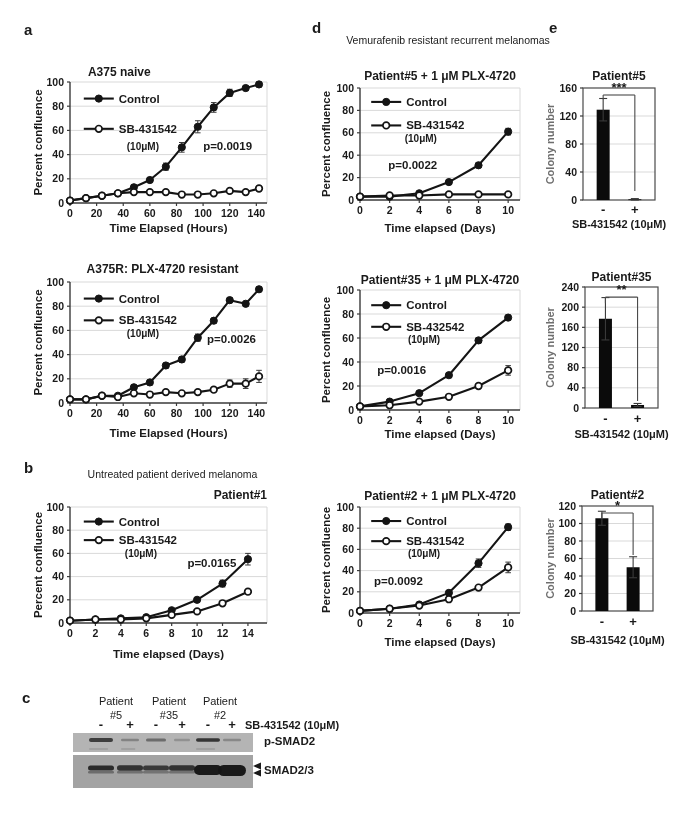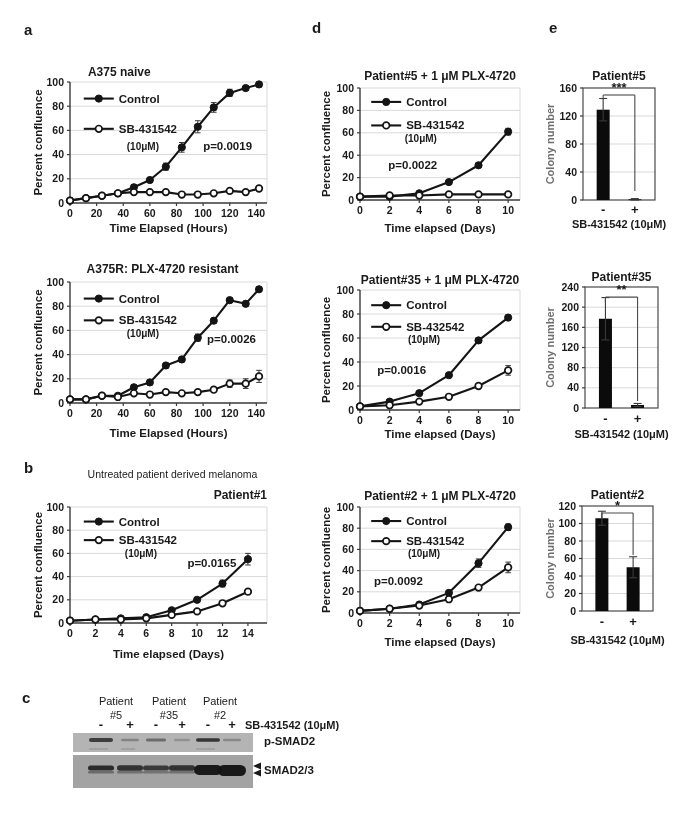--- a/index.html
+++ b/index.html
@@ -12,20 +12,21 @@
 </style>
 </head>
 <body>
 
 <div class="fig">
   <div class="pl" style="left:24px;top:22px">a</div>
   <div class="pl" style="left:24px;top:460px">b</div>
   <div class="pl" style="left:22px;top:690px">c</div>
   <div class="pl" style="left:312px;top:20px">d</div>
   <div class="pl" style="left:549px;top:20px">e</div>
+  <div class="sub" style="left:330px;top:34px;width:236px">Vemurafenib resistant recurrent melanomas</div>
 
   <svg class="chart" style="left:30px;top:40px" width="270" height="205">
       <line x1="40" y1="138.8" x2="237" y2="138.8" stroke="#d9d9d9" stroke-width="1"></line>
       <line x1="40" y1="114.6" x2="237" y2="114.6" stroke="#d9d9d9" stroke-width="1"></line>
       <line x1="40" y1="90.4" x2="237" y2="90.4" stroke="#d9d9d9" stroke-width="1"></line>
       <line x1="40" y1="66.19999999999999" x2="237" y2="66.19999999999999" stroke="#d9d9d9" stroke-width="1"></line>
       <line x1="40" y1="42" x2="237" y2="42" stroke="#d9d9d9" stroke-width="1"></line>
       <line x1="237" y1="42" x2="237" y2="163" stroke="#d9d9d9" stroke-width="1"></line>
       <line x1="40" y1="42" x2="40" y2="163" stroke="#3a3a3a" stroke-width="1.4"></line>
       <line x1="40" y1="163" x2="237" y2="163" stroke="#3a3a3a" stroke-width="1.4"></line>

